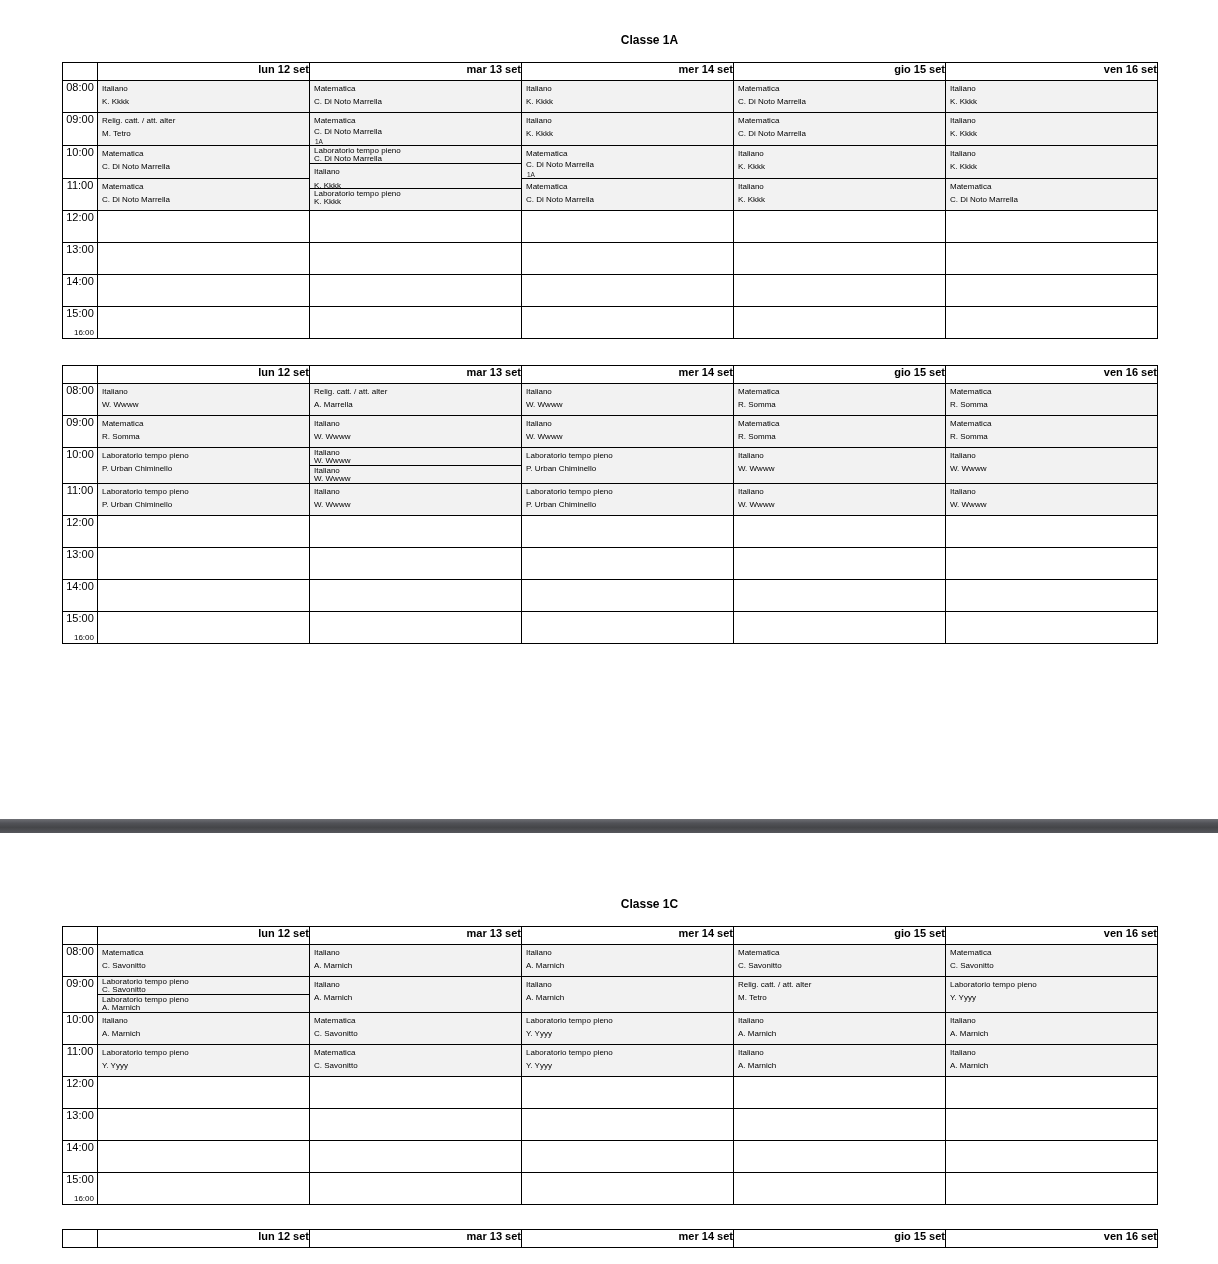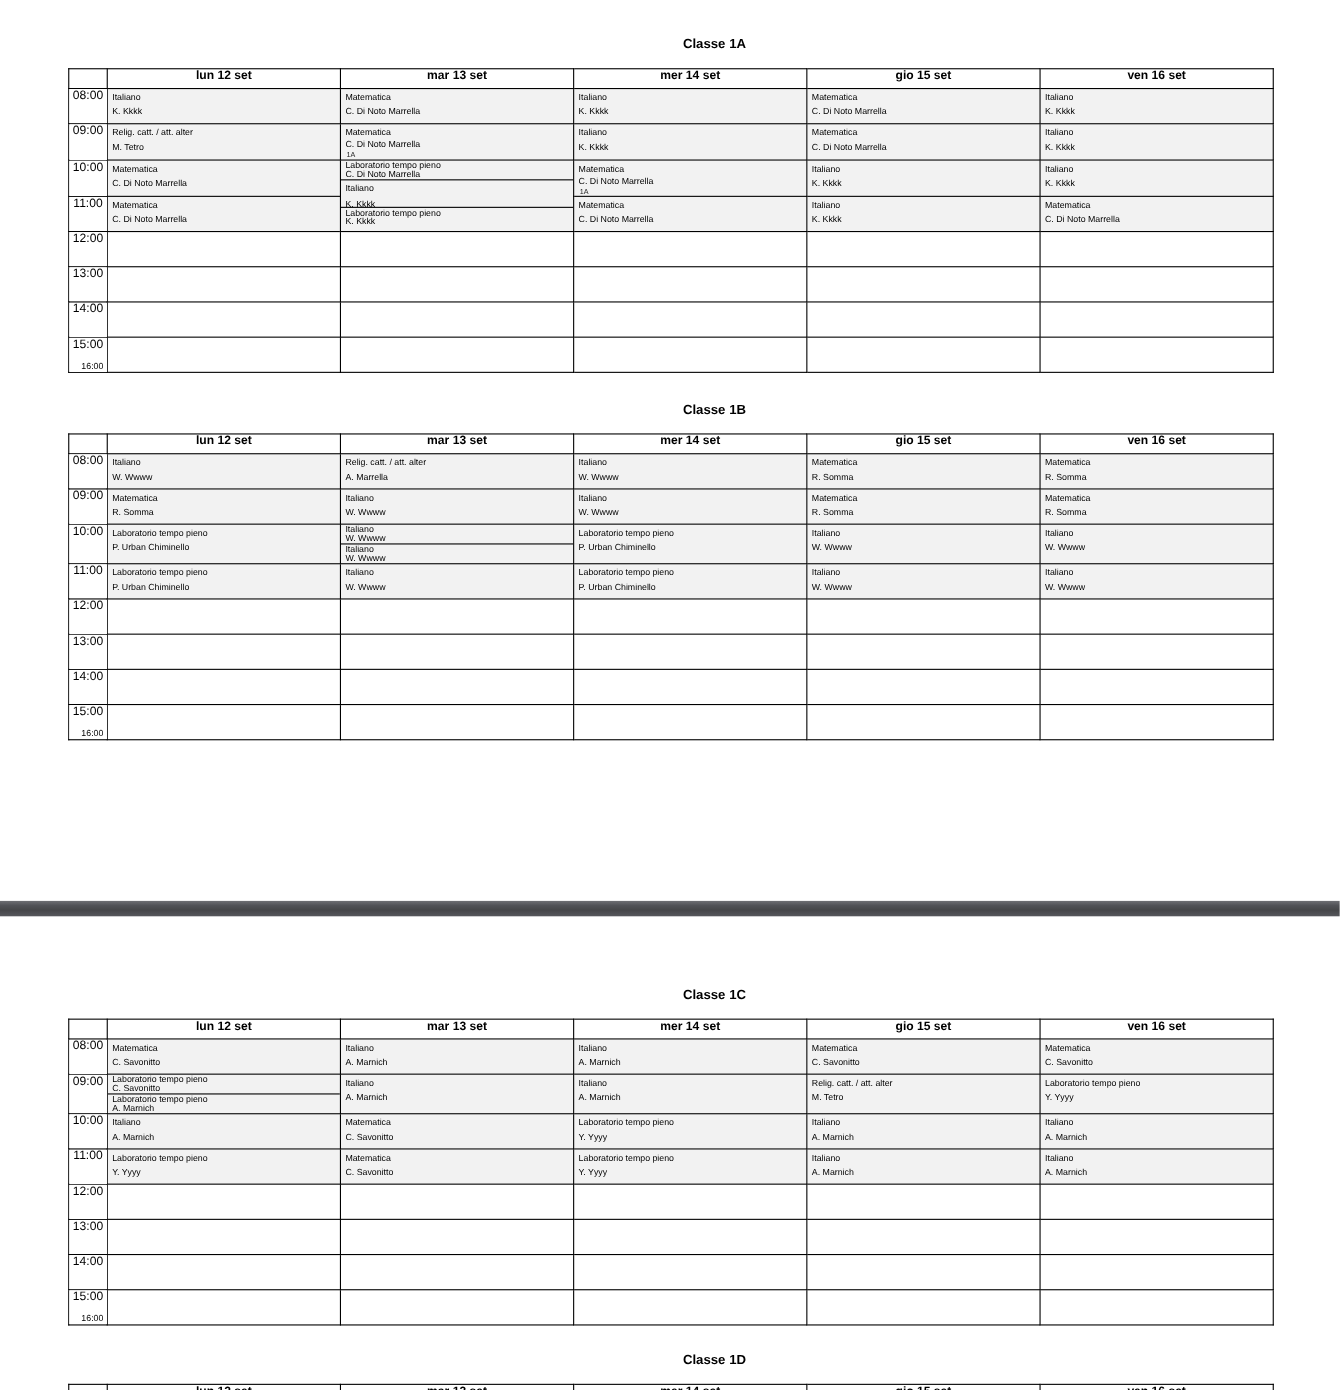--- a/index.html
+++ b/index.html
@@ -16,21 +16,21 @@
   }
   table.tt{
     border-collapse:collapse;table-layout:fixed;width:1095px;
     border:1.5px solid #000;background:#fff;
   }
   table.tt th, table.tt td{
     border:1px solid #000;padding:0;vertical-align:top;overflow:hidden;
   }
   tr.head{height:18px;}
   th.corner{background:#fff;}
-  th.day{font-size:11px;font-weight:bold;text-align:center;vertical-align:middle;background:#fff;}
+  th.day{font-size:11px;font-weight:bold;text-align:right;vertical-align:middle;background:#fff;}
   tbody tr{height:32px;}
   td.hour{
     font-size:11px;text-align:center;padding:1px 3px 0 0;
     position:relative;background:#fff;font-weight:400;
   }
   .end-label{position:absolute;bottom:1px;right:3px;font-size:8px;}
   td.lesson{background:#f2f2f2;}
   td.empty{background:#fff;}
   .ev{padding:3px 0 0 4px;font-size:8px;line-height:9px;}
   .ev .teacher{margin-top:4px;}
@@ -262,21 +262,20 @@
             <td class="empty"></td>
             <td class="empty"></td>
             <td class="empty"></td>
           </tr>
         </tbody>
       </table>
     </div>
 </section>
 
 <section class="sheet sheet-1">
-  <h2 class="t-title">Classe 1B</h2>
   <div class="t-wrap">
       <table class="tt">
         <colgroup>
           <col style="width: 35px;">
           <col style="width: 212px;">
           <col style="width: 212px;">
           <col style="width: 212px;">
           <col style="width: 212px;">
           <col style="width: 212px;">
         </colgroup>
@@ -694,21 +693,20 @@
             <td class="empty"></td>
             <td class="empty"></td>
             <td class="empty"></td>
           </tr>
         </tbody>
       </table>
     </div>
 </section>
 
 <section class="sheet sheet-3">
-  <h2 class="t-title">Classe 1D</h2>
   <div class="t-wrap">
       <table class="tt">
         <colgroup>
           <col style="width: 35px;">
           <col style="width: 212px;">
           <col style="width: 212px;">
           <col style="width: 212px;">
           <col style="width: 212px;">
           <col style="width: 212px;">
         </colgroup>

